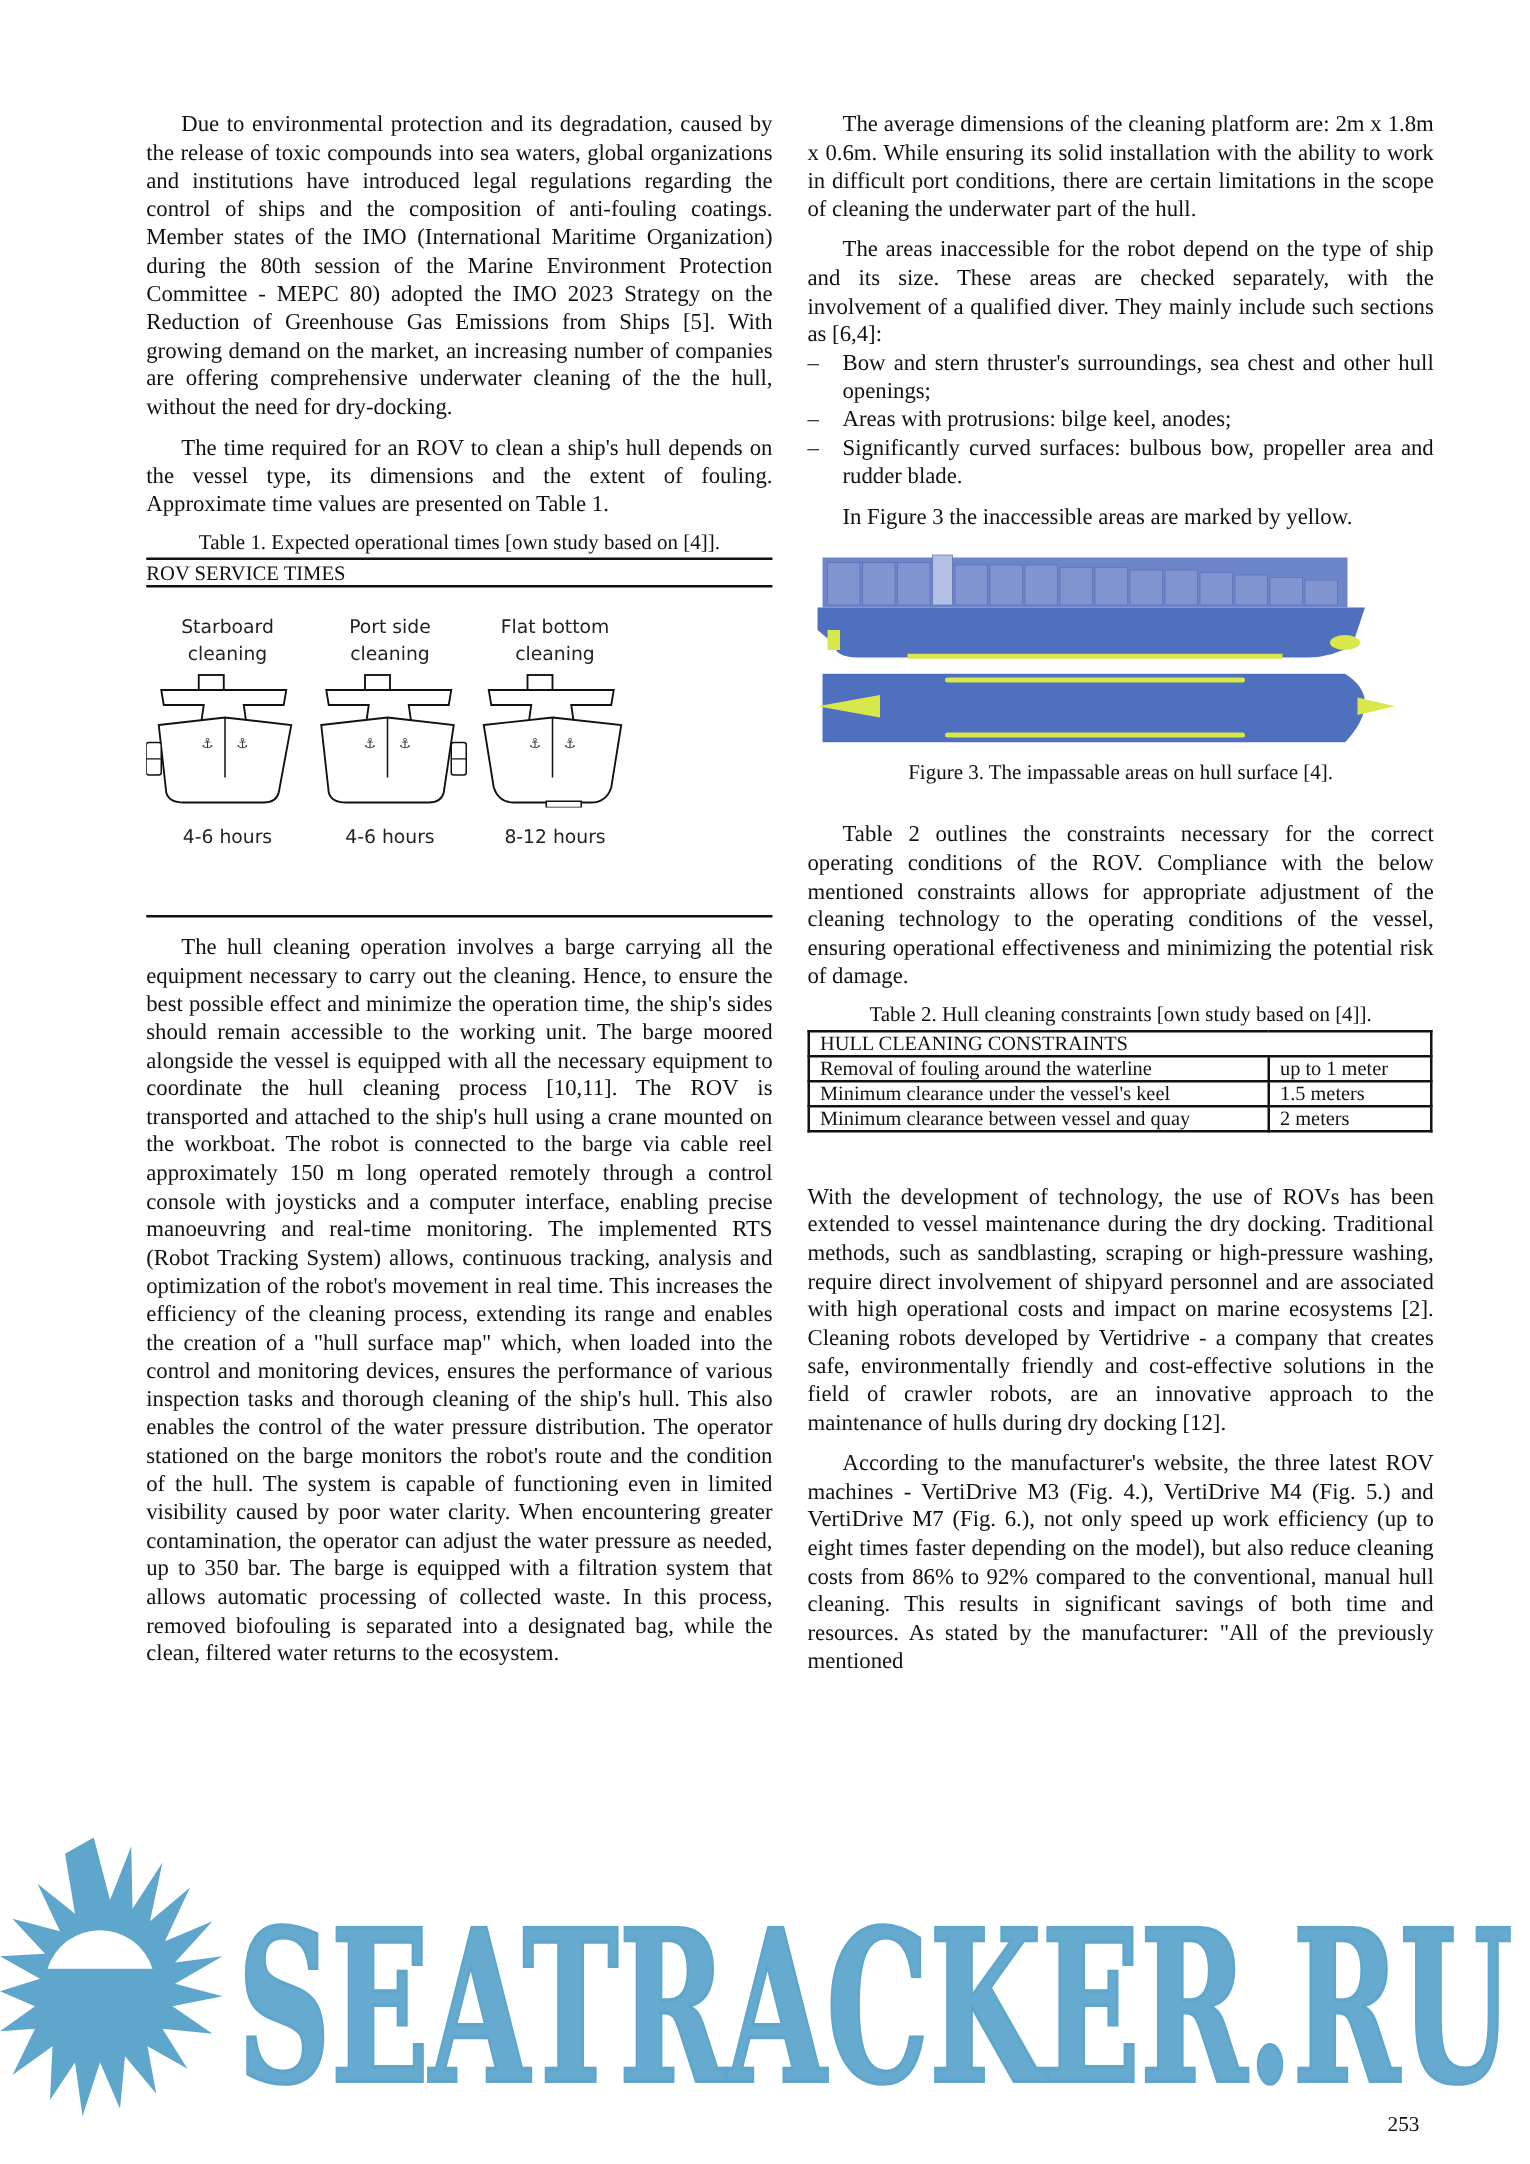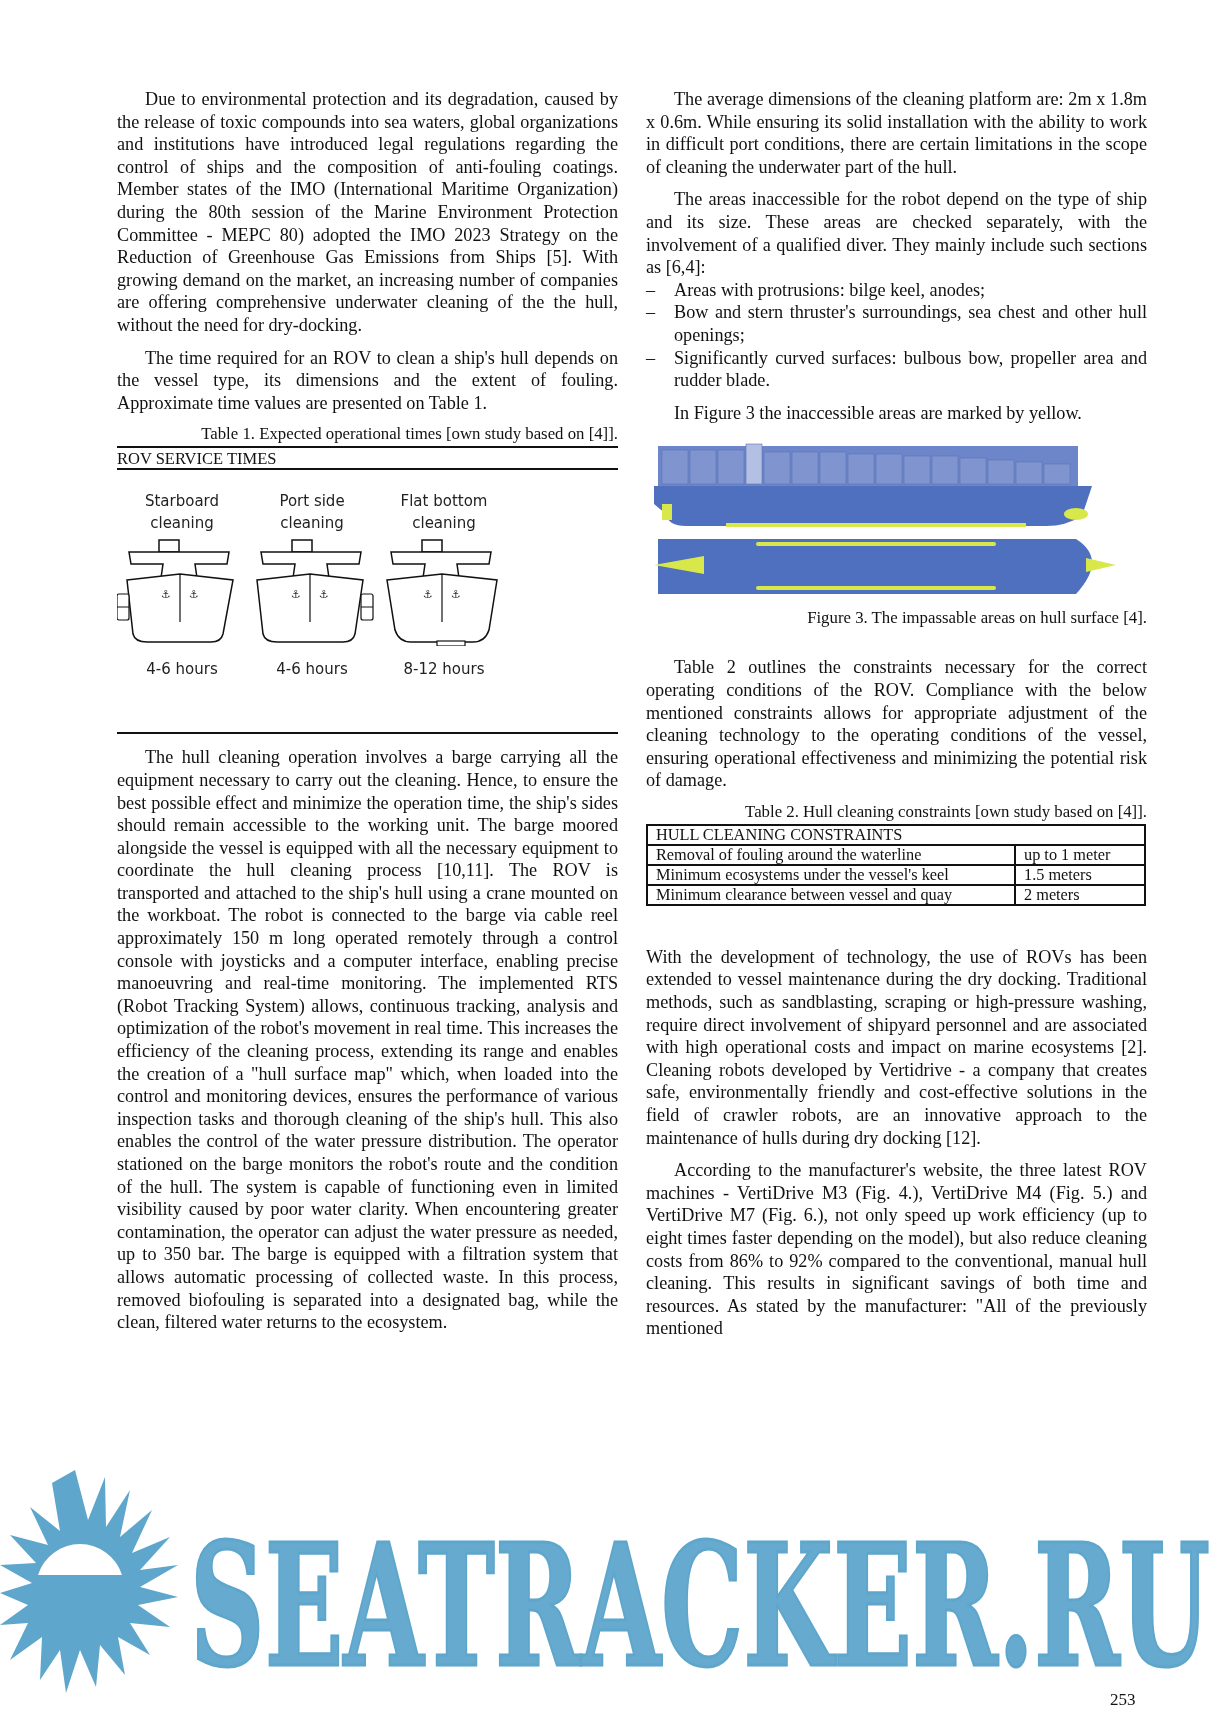--- a/index.html
+++ b/index.html
@@ -3,21 +3,21 @@
 <meta charset="utf-8">
 <style>
   html, body { margin: 0; padding: 0; background: #ffffff; }
   body { width: 1224px; height: 1731px; position: relative; overflow: hidden;
          font-family: "Liberation Serif", "DejaVu Serif", serif; color: #111; }
   .col { position: absolute; top: 88px; font-size: 18.2px; line-height: 22.6px; }
   .col.left { left: 117px; width: 501px; }
   .col.right { left: 646px; width: 501px; }
   p { margin: 0 0 10px 0; text-align: justify; }
   p.indent { text-indent: 28px; }
-  .caption { font-size: 16.8px; line-height: 20px; margin: 0 0 2px 0; text-align: right; }
+  .caption { font-size: 16.8px; line-height: 20px; margin: 0 0 2px 0; text-align: center; }
   .rule { border-top: 2px solid #111; }
   .t1-head { font-size: 16.5px; line-height: 19px; padding: 1px 0 0 0; border-bottom: 2px solid #111; }
   .t1-figure { height: 262px; position: relative; border-bottom: 2px solid #111; margin-bottom: 12px; }
   .boat { position: absolute; top: 0; width: 130px; text-align: center; font-family: "DejaVu Sans", sans-serif; }
   .boat .lbl { font-size: 15px; line-height: 22px; margin-top: 20px; color: #222; }
   .boat svg { display: block; margin: 4px auto 0; }
   .boat .hrs { font-size: 15px; margin-top: 12px; color: #222; }
   ul.dash { list-style: none; margin: 0 0 10px 0; padding: 0; }
   ul.dash li { position: relative; padding-left: 28px; text-align: justify; }
   ul.dash li::before { content: "\2013"; position: absolute; left: 0; }
@@ -99,22 +99,22 @@
     </div>
   </div>
 
   <p class="indent">The hull cleaning operation involves a barge carrying all the equipment necessary to carry out the cleaning. Hence, to ensure the best possible effect and minimize the operation time, the ship's sides should remain accessible to the working unit. The barge moored alongside the vessel is equipped with all the necessary equipment to coordinate the hull cleaning process [10,11]. The ROV is transported and attached to the ship's hull using a crane mounted on the workboat. The robot is connected to the barge via cable reel approximately 150 m long operated remotely through a control console with joysticks and a computer interface, enabling precise manoeuvring and real-time monitoring. The implemented RTS (Robot Tracking System) allows, continuous tracking, analysis and optimization of the robot's movement in real time. This increases the efficiency of the cleaning process, extending its range and enables the creation of a "hull surface map" which, when loaded into the control and monitoring devices, ensures the performance of various inspection tasks and thorough cleaning of the ship's hull. This also enables the control of the water pressure distribution. The operator stationed on the barge monitors the robot's route and the condition of the hull. The system is capable of functioning even in limited visibility caused by poor water clarity. When encountering greater contamination, the operator can adjust the water pressure as needed, up to 350 bar. The barge is equipped with a filtration system that allows automatic processing of collected waste. In this process, removed biofouling is separated into a designated bag, while the clean, filtered water returns to the ecosystem.</p>
 </div>
 
 <div class="col right">
   <p class="indent">The average dimensions of the cleaning platform are: 2m x 1.8m x 0.6m. While ensuring its solid installation with the ability to work in difficult port conditions, there are certain limitations in the scope of cleaning the underwater part of the hull.</p>
   <p class="indent" style="margin-bottom:0;">The areas inaccessible for the robot depend on the type of ship and its size. These areas are checked separately, with the involvement of a qualified diver. They mainly include such sections as [6,4]:</p>
   <ul class="dash">
+    <li>Bow and stern thruster's surroundings, sea chest and other hull openings;</li>
     <li>Areas with protrusions: bilge keel, anodes;</li>
-    <li>Bow and stern thruster's surroundings, sea chest and other hull openings;</li>
     <li>Significantly curved surfaces: bulbous bow, propeller area and rudder blade.</li>
   </ul>
   <p class="indent">In Figure 3 the inaccessible areas are marked by yellow.</p>
 
   <div class="fig3">
     <svg width="500" height="160" viewBox="0 0 500 160">
 
       <g>
         <rect x="12" y="12" width="420" height="40" fill="#6d86c9"></rect>
         <g fill="#8095cf" stroke="#5b72b8" stroke-width="0.6">
@@ -157,21 +157,21 @@
   <table class="t2">
     <tbody>
         <tr>
           <td colspan="2">HULL CLEANING CONSTRAINTS</td>
         </tr>
     <tr>
       <td style="width:350px;">Removal of fouling around the waterline</td>
       <td>up to 1 meter</td>
     </tr>
     <tr>
-      <td>Minimum ecosystems under the vessel's keel</td>
+      <td>Minimum clearance under the vessel's keel</td>
       <td>1.5 meters</td>
     </tr>
     <tr>
       <td>Minimum clearance between vessel and quay</td>
       <td>2 meters</td>
     </tr>
   </tbody>
     </table>
 
   <p>With the development of technology, the use of ROVs has been extended to vessel maintenance during the dry docking. Traditional methods, such as sandblasting, scraping or high-pressure washing, require direct involvement of shipyard personnel and are associated with high operational costs and impact on marine ecosystems [2]. Cleaning robots developed by Vertidrive - a company that creates safe, environmentally friendly and cost-effective solutions in the field of crawler robots, are an innovative approach to the maintenance of hulls during dry docking [12].</p>

